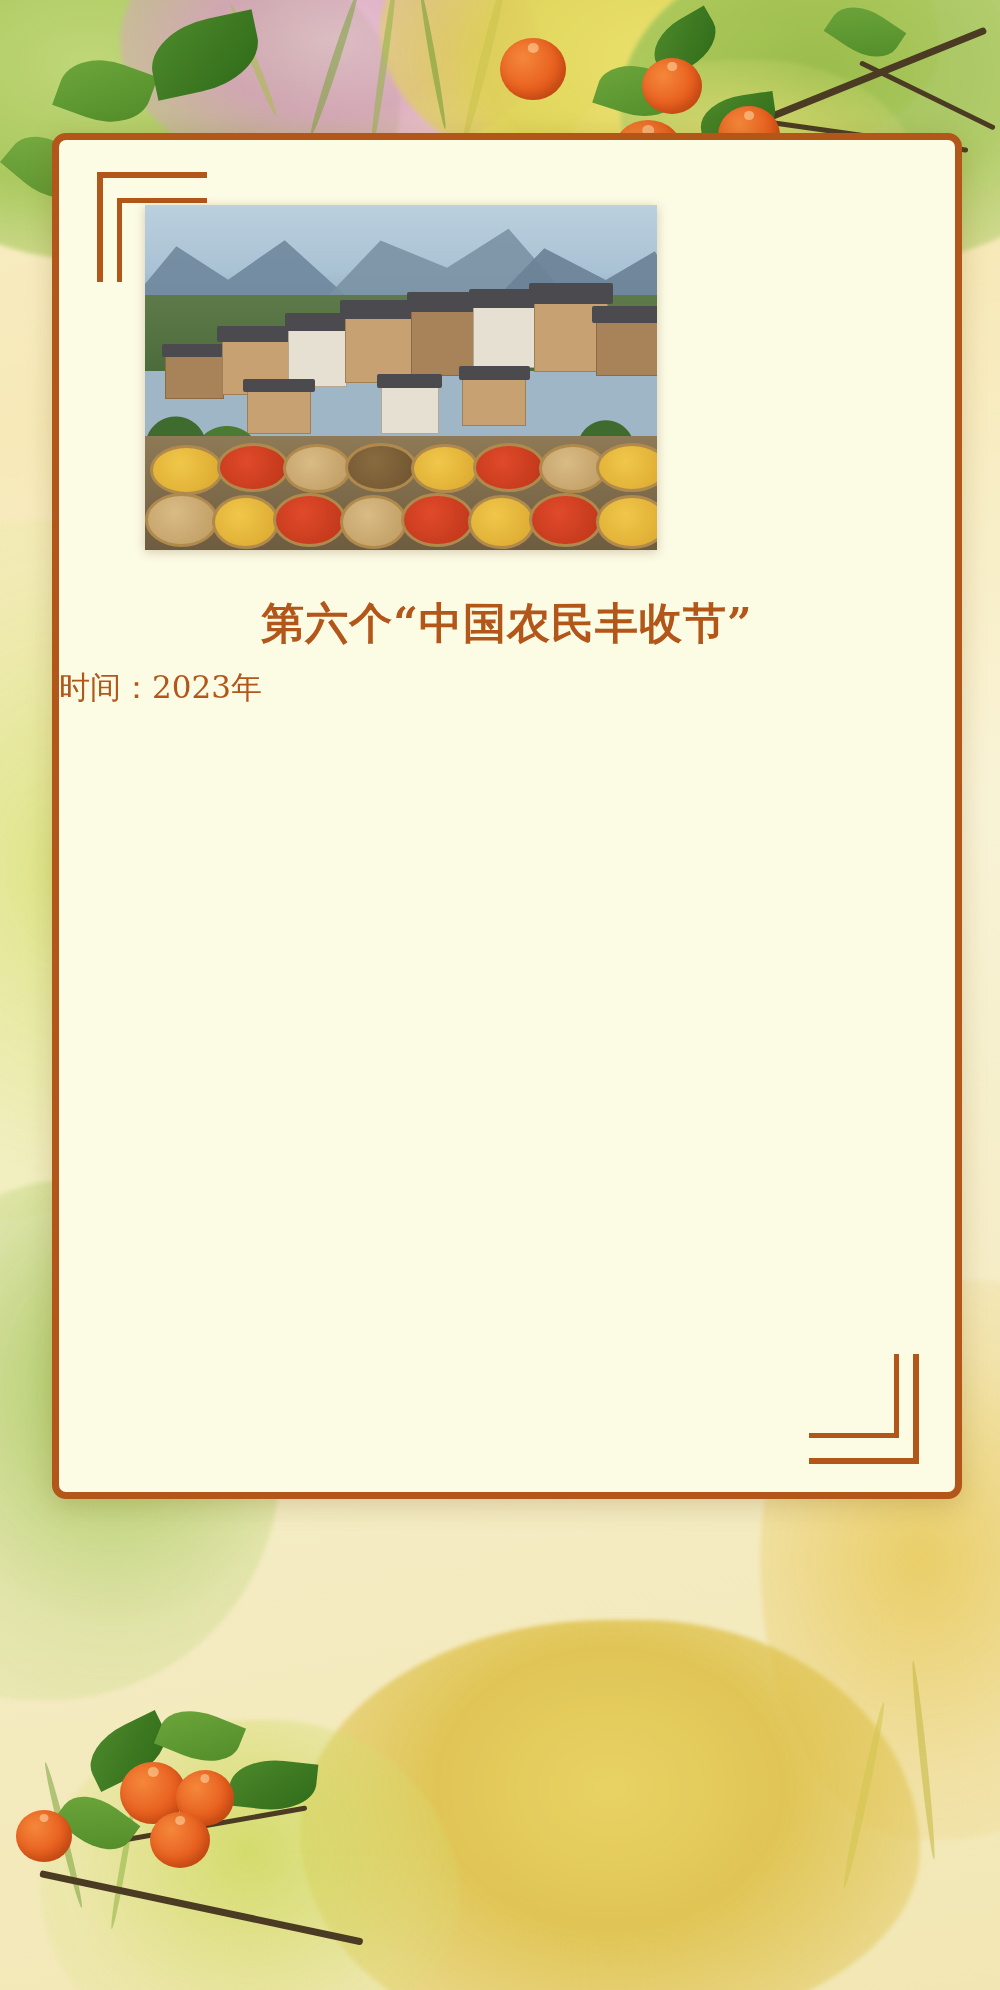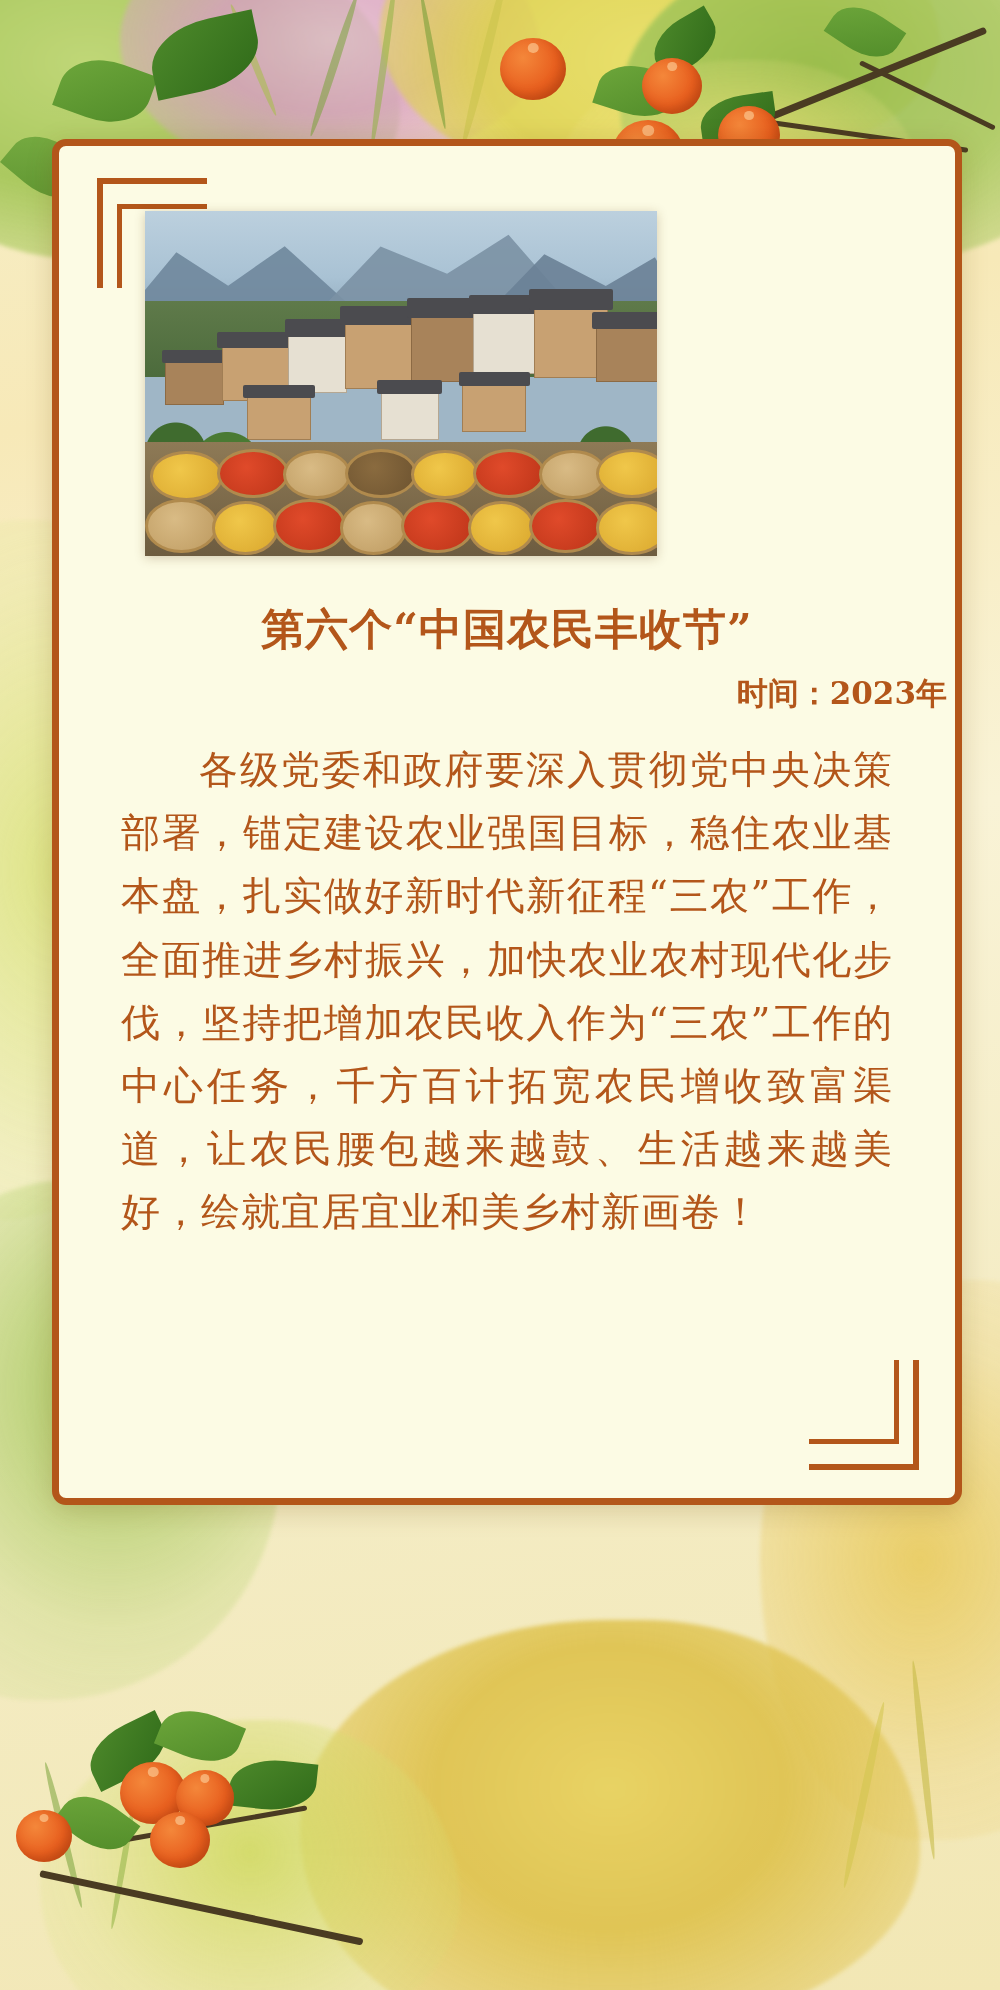--- a/index.html
+++ b/index.html
@@ -90,21 +90,20 @@
   .card {
     position: absolute;
     left: 52px;
     top: 133px;
     width: 896px;
     height: 1352px;
     background: #fcfbe4;
     border: 7px solid #b3561a;
     border-radius: 14px;
     box-shadow: 0 6px 26px rgba(120,80,20,.22);
-    margin-top: 6px;
   }
   .card-inner { position: absolute; inset: 0; overflow: hidden; border-radius: 8px; }
 
   
   .corner { position: absolute; width: 110px; height: 110px; }
   .corner i { position: absolute; background: #b3561a; display: block; }
   .corner.tl { left: 38px; top: 32px; }
   .corner.tl .h1 { left: 0; top: 0; width: 110px; height: 6px; }
   .corner.tl .h2 { left: 20px; top: 26px; width: 90px; height: 5px; }
   .corner.tl .v1 { left: 0; top: 0; width: 6px; height: 110px; }
@@ -193,23 +192,23 @@
     font-size: 43px;
     font-weight: bold;
     letter-spacing: 1px;
     color: #b3561a;
     font-family: "DejaVu Serif", "Liberation Serif", serif;
   }
   .subtitle {
     position: absolute;
     left: 0; right: 8px;
     top: 527px;
-    text-align: right;
+    text-align: left;
     font-size: 31px;
-    font-weight: bold;
+    font-weight: normal;
     color: #b3561a;
     font-family: "DejaVu Serif", "Liberation Serif", serif;
   }
   .body-text {
     position: absolute;
     left: 62px;
     right: 62px;
     top: 592px;
     font-size: 39px;
     line-height: 1.62;
@@ -370,17 +369,16 @@
           <div class="tray tan" style="left:38%;top:52%;width:12%;height:42%;"></div>
           <div class="tray red" style="left:50%;top:50%;width:13%;height:42%;"></div>
           <div class="tray yellow" style="left:63%;top:52%;width:12%;height:42%;"></div>
           <div class="tray red" style="left:75%;top:50%;width:13%;height:42%;"></div>
           <div class="tray yellow" style="left:88%;top:52%;width:13%;height:42%;"></div>
         </div>
       </div>
 
       <div class="title">第六个“中国农民丰收节”</div>
       <div class="subtitle">时间：2023年</div>
-      <div class="body-text">各级党委和政府要深入贯彻党中央决策部署，锚定建设农业强国目标，稳住农业基本盘，扎实做好新时代新征程“三农”工作，全面推进乡村振兴，加快农业农村现代化步伐，坚持把增加农民收入作为“三农”工作的中心任务，千方百计拓宽农民增收致富渠道，让农民腰包越来越鼓、生活越来越美好，绘就宜居宜业和美乡村新画卷！</div>
 
     </div>
   </div>
 </div>
 
 </body></html>

